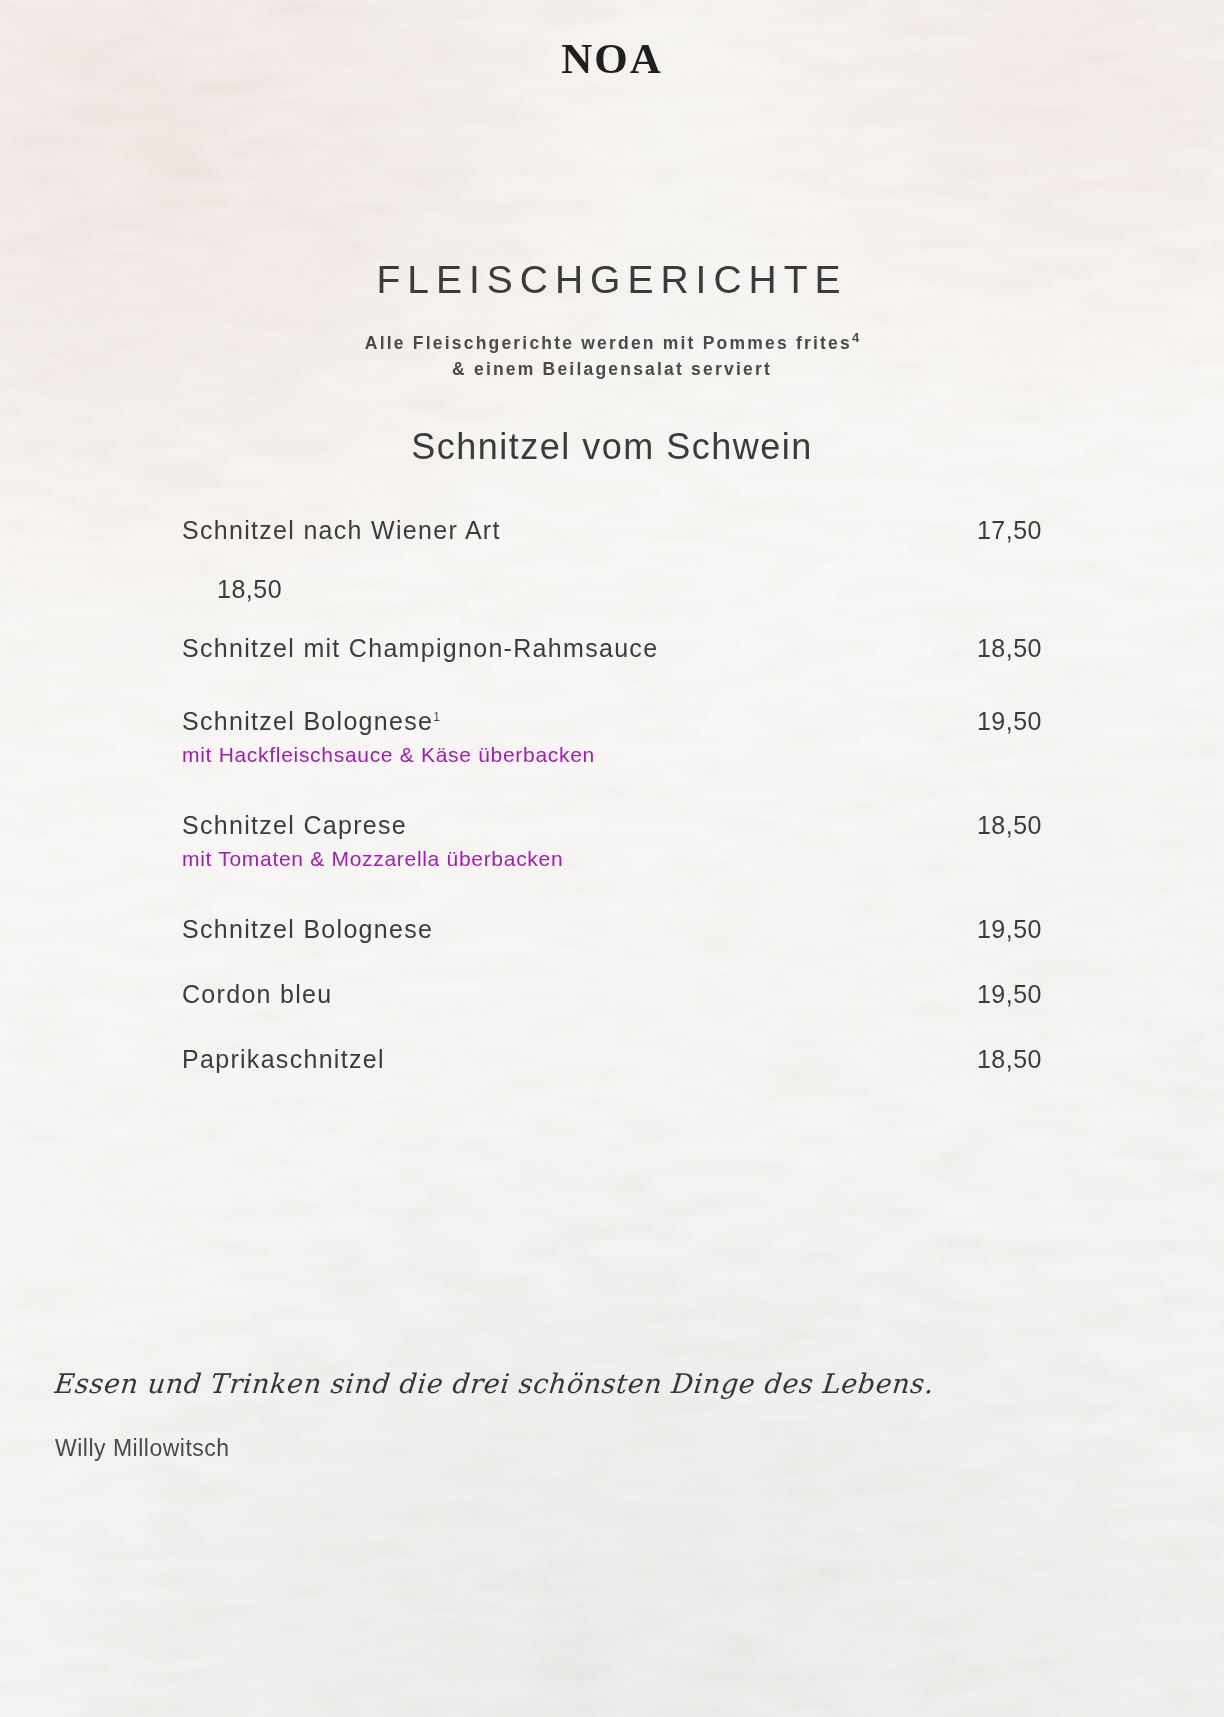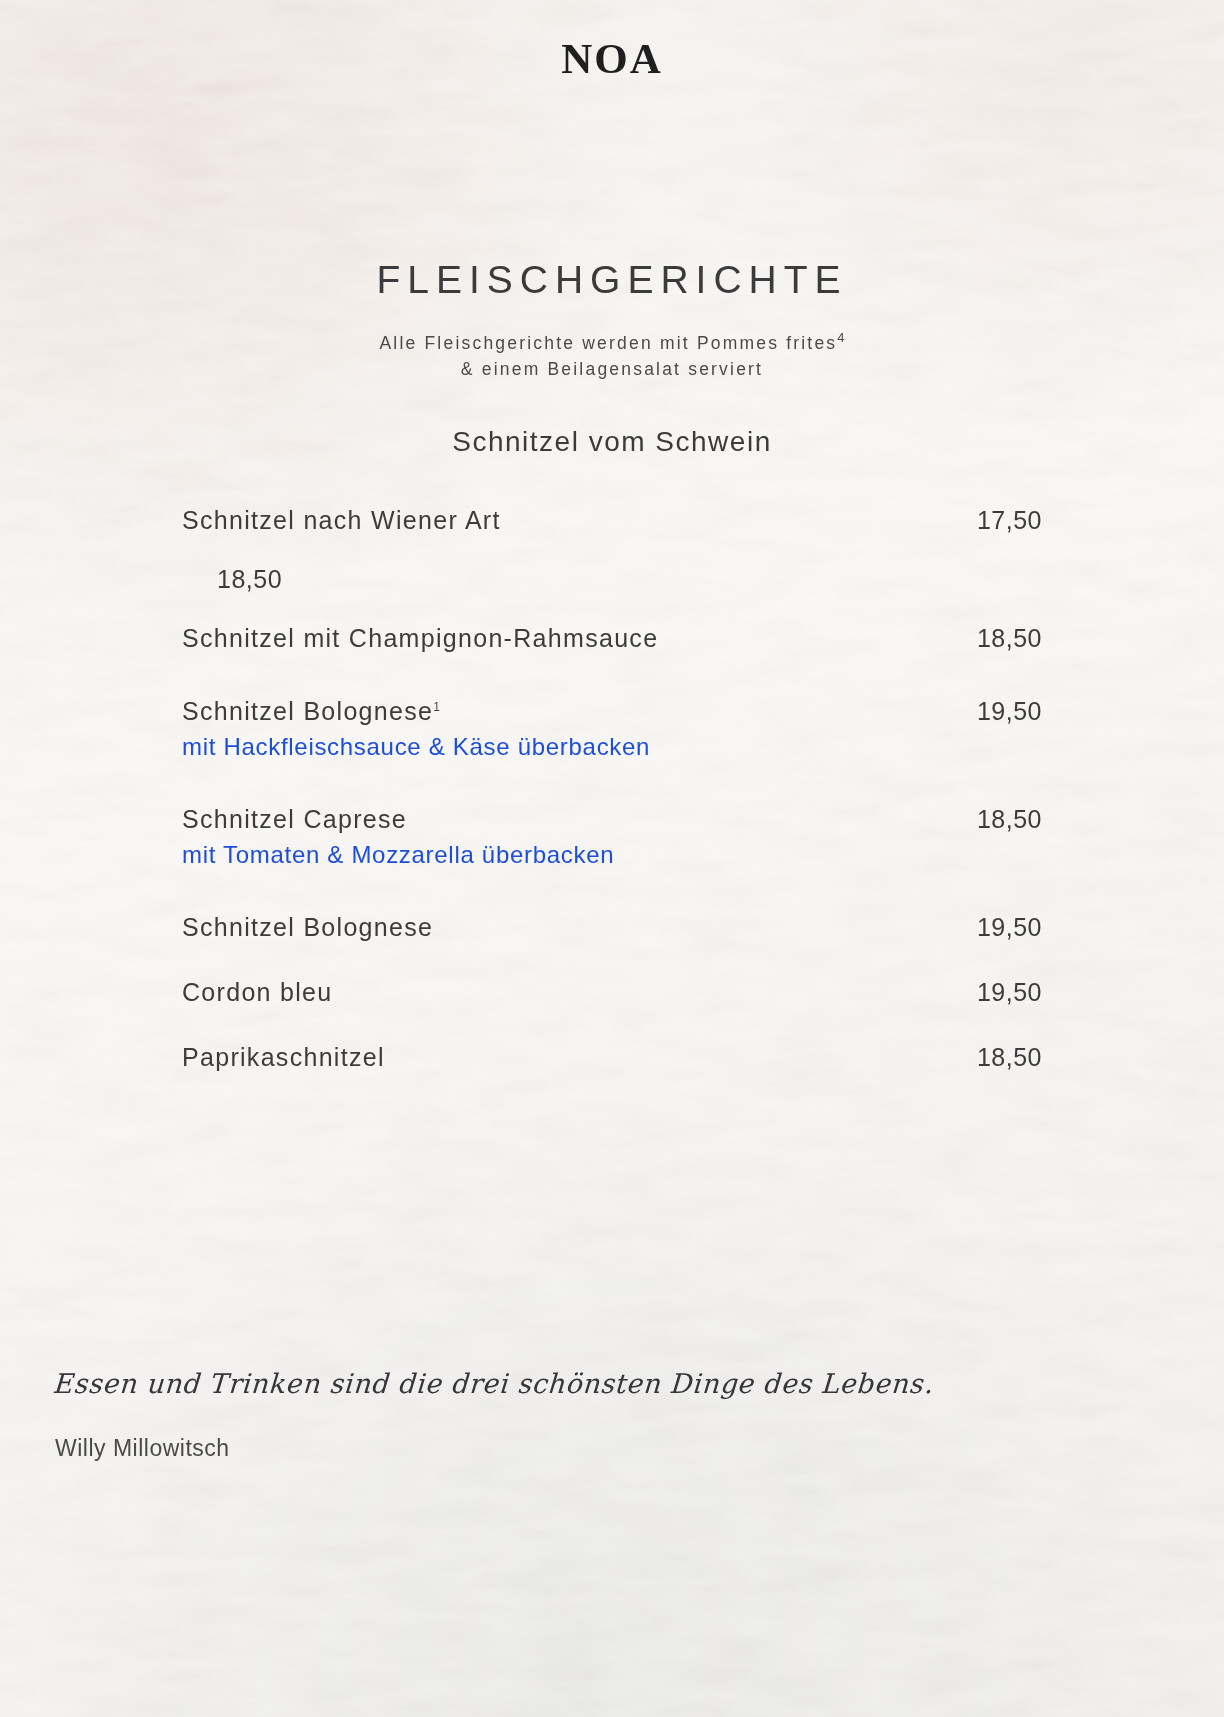--- a/index.html
+++ b/index.html
@@ -65,34 +65,34 @@
     letter-spacing: 7px;
     font-weight: 300;
     color: #3b3b3b;
     margin-top: 175px;
   }
 
   .section-note {
     text-align: center;
     font-size: 17.5px;
     letter-spacing: 2.2px;
-    font-weight: 400;
+    font-weight: 700;
     color: #4a4a4a;
     line-height: 1.5;
     margin-top: 26px;
   }
   .section-note .sup {
     font-size: 13px;
     vertical-align: super;
     letter-spacing: 0;
   }
 
   .group-title {
     text-align: center;
-    font-size: 28px;
+    font-size: 36px;
     letter-spacing: 1.5px;
     font-weight: 300;
     color: #3b3b3b;
     margin-top: 44px;
   }
 
   
   .items {
     margin: 48px auto 0 auto;
     width: 860px;
@@ -121,24 +121,24 @@
   }
   .item-price {
     font-size: 25px;
     font-weight: 300;
     letter-spacing: 0.5px;
     color: #3c3c3c;
     white-space: nowrap;
     margin-left: 35px;
   }
   .item-desc {
-    font-size: 24px;
+    font-size: 21px;
     font-weight: 300;
     letter-spacing: 0.7px;
-    color: #1d4ed8;
+    color: #a21caf;
     margin-top: 7px;
   }
   .item.with-desc {
     margin-bottom: 26px;
   }
 
   
   .quote-block {
     position: absolute;
     left: 55px;

